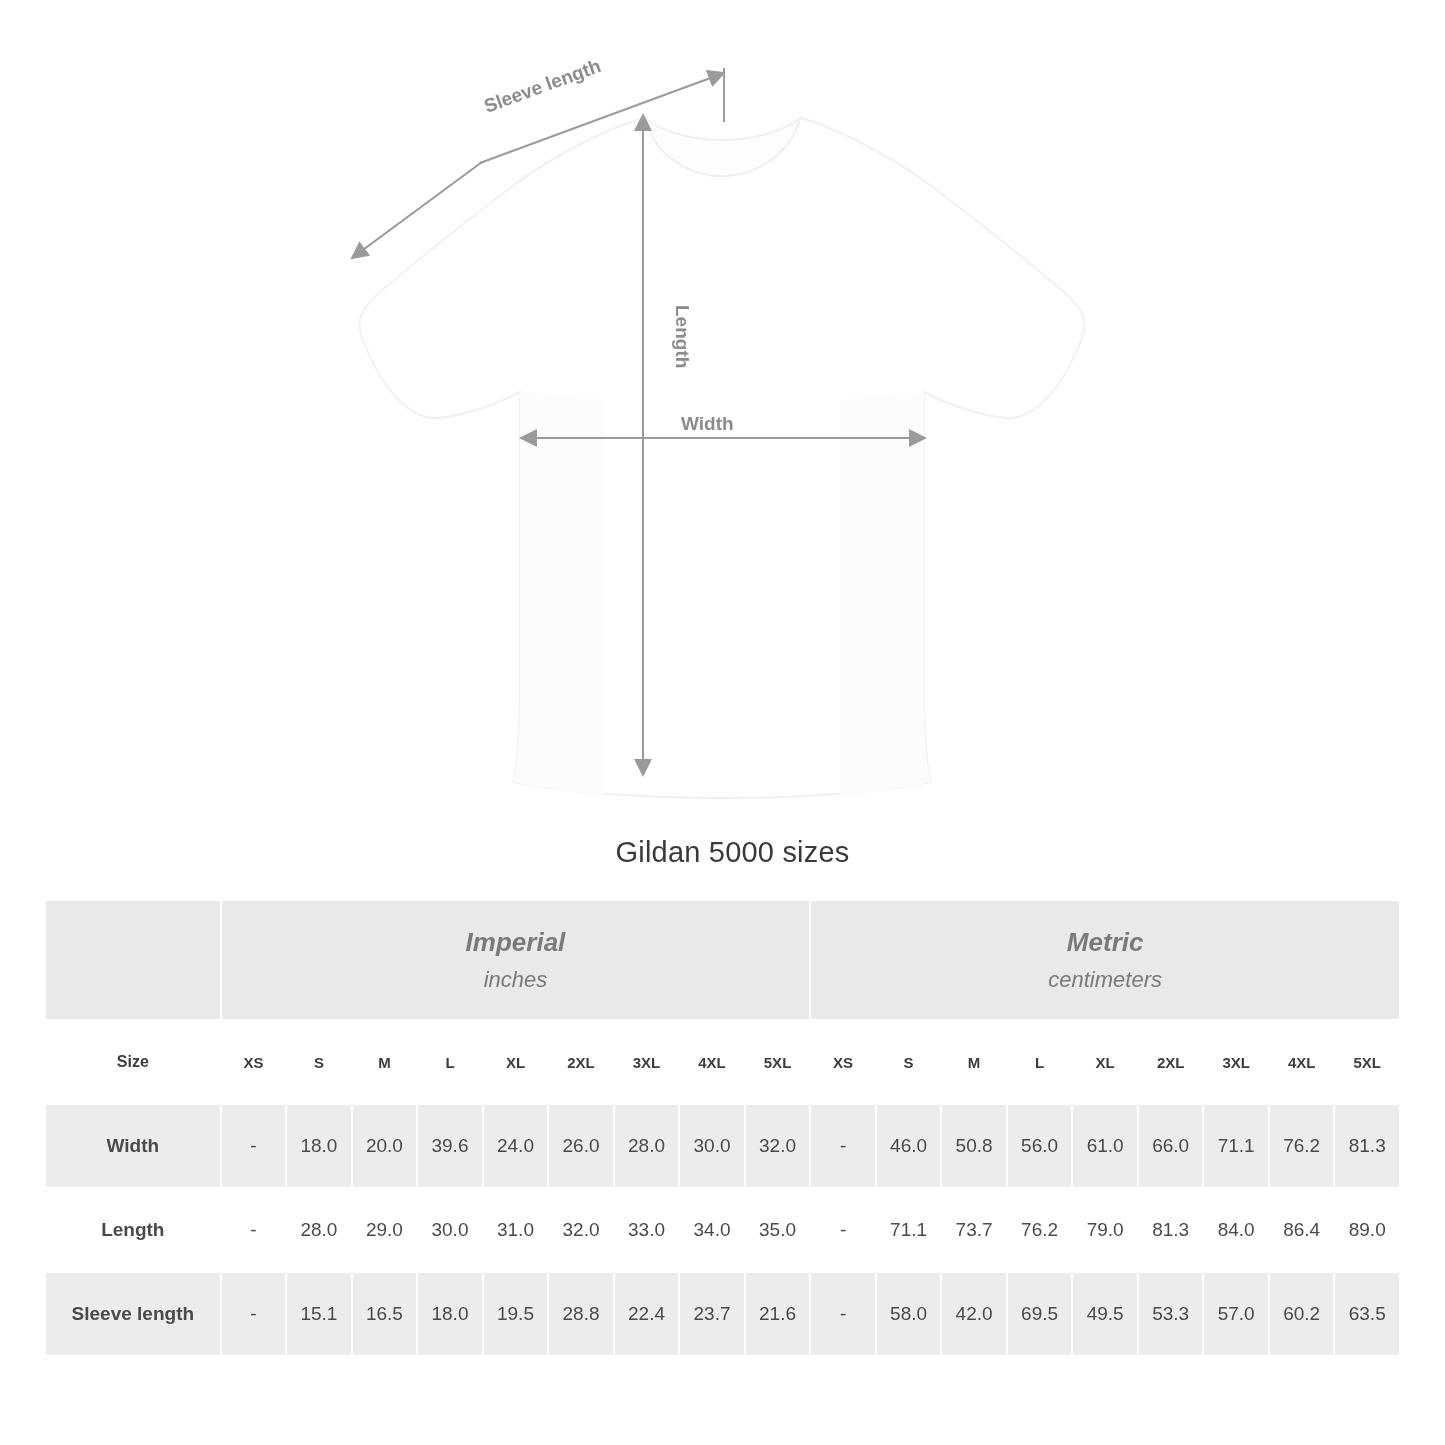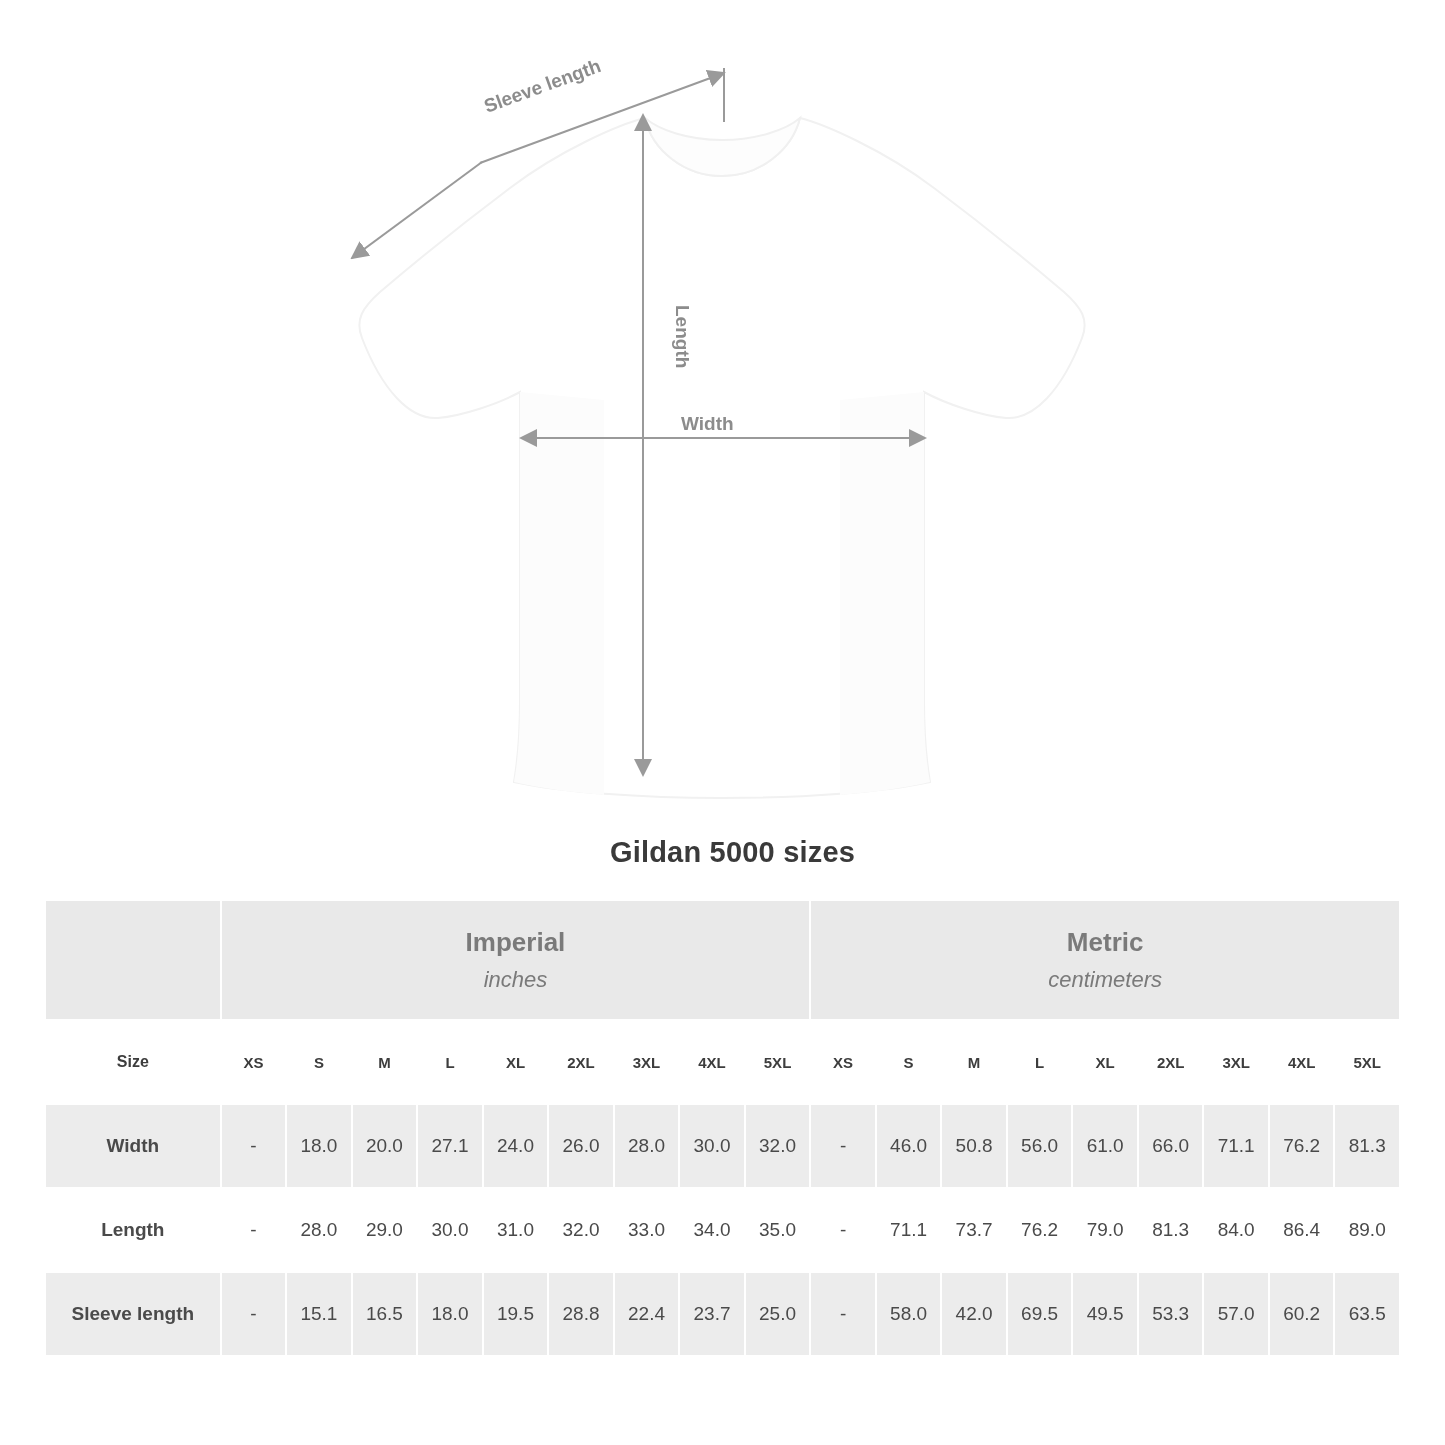--- a/index.html
+++ b/index.html
@@ -32,21 +32,21 @@
     display: block;
   }
 
   
   .title-block {
     text-align: center;
     margin-top: 6px;
   }
   .chart-title {
     font-size: 29px;
-    font-weight: bold;
+    font-weight: normal;
     color: #3a3a3a;
     letter-spacing: 0.2px;
     padding-left: 20px;
   }
   .chart-note {
     font-size: 17.5px;
     font-style: italic;
     color: #6e6e6e;
     margin-top: 14px;
   }
@@ -70,20 +70,21 @@
     color: #4a4a4a;
     padding: 0;
   }
   .unit-head {
     height: 118px;
     background: #e9e9e9;
     vertical-align: middle;
   }
   .unit-head .unit-name {
     font-size: 26px;
+    font-style: italic;
     font-weight: bold;
     color: #7a7a7a;
     line-height: 1.2;
   }
   .unit-head .unit-sub {
     font-size: 22px;
     font-style: italic;
     color: #7a7a7a;
     margin-top: 8px;
   }
@@ -240,21 +241,21 @@
           <td>3XL</td>
           <td>4XL</td>
           <td>5XL</td>
         </tr>
 
         <tr class="data-row r-shade">
           <td class="rowlabel">Width</td>
           <td>-</td>
           <td>18.0</td>
           <td>20.0</td>
-          <td>27.1</td>
+          <td>39.6</td>
           <td>24.0</td>
           <td>26.0</td>
           <td>28.0</td>
           <td>30.0</td>
           <td>32.0</td>
           <td>-</td>
           <td>46.0</td>
           <td>50.8</td>
           <td>56.0</td>
           <td>61.0</td>
@@ -289,21 +290,21 @@
         <tr class="data-row r-shade">
           <td class="rowlabel">Sleeve length</td>
           <td>-</td>
           <td>15.1</td>
           <td>16.5</td>
           <td>18.0</td>
           <td>19.5</td>
           <td>28.8</td>
           <td>22.4</td>
           <td>23.7</td>
-          <td>25.0</td>
+          <td>21.6</td>
           <td>-</td>
           <td>58.0</td>
           <td>42.0</td>
           <td>69.5</td>
           <td>49.5</td>
           <td>53.3</td>
           <td>57.0</td>
           <td>60.2</td>
           <td>63.5</td>
         </tr>

